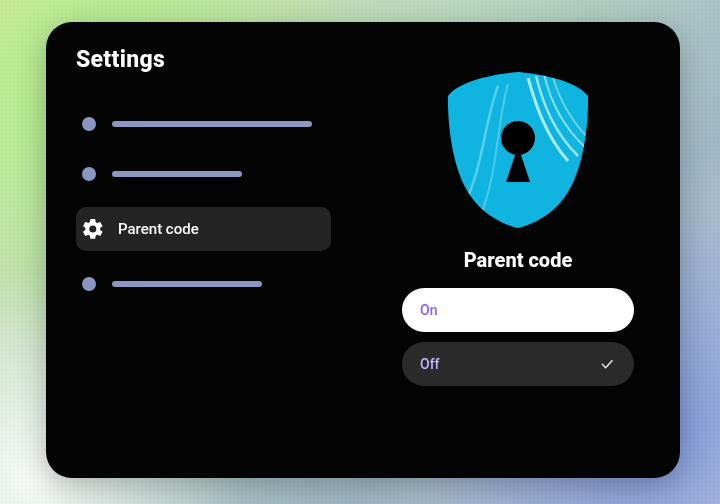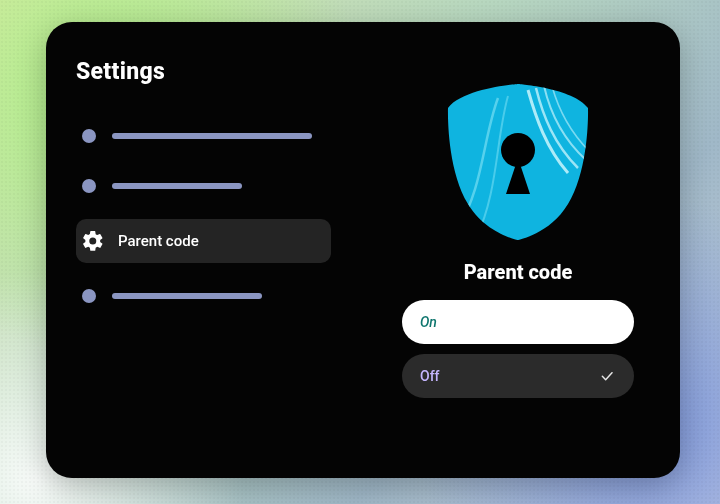--- a/index.html
+++ b/index.html
@@ -12,21 +12,21 @@
       radial-gradient(circle at 5% 95%, rgba(255,255,255,0.9) 0%, rgba(255,255,255,0) 25%),
       linear-gradient(135deg, #d8e8a8 0%, #b8d8c0 40%, #a0b8c8 70%, #c8d0e0 100%);
   }
   .bg::before {
     content:""; position:absolute; inset:0;
     background-image: radial-gradient(rgba(0,0,0,0.06) 1px, transparent 1px);
     background-size: 4px 4px; opacity:0.5;
   }
   .panel {
     position: absolute; left: 46px; top: 22px; width: 634px; height: 456px;
-    background: #040404; border-radius: 26px; padding: 36px 30px;
+    background: #040404; border-radius: 26px; padding: 24px 30px;
     box-shadow: 0 8px 30px rgba(0,0,0,0.25);
     display: flex;
   }
   .left { width: 310px; }
   .title { color: #fff; font-size: 23px; font-weight: 800; letter-spacing: 0.3px; margin-bottom: 34px; }
   .menu { display:flex; flex-direction:column; gap: 16px; }
   .row { display:flex; align-items:center; gap: 16px; height: 34px; }
   .dot { width: 14px; height: 14px; border-radius: 50%; background: #8b96c2; flex: 0 0 14px; margin-left: 6px; }
   .line { height: 6px; border-radius: 4px; background: #8b96c2; }
   .l1 { width: 200px; }
@@ -43,21 +43,21 @@
   .right { flex:1; display:flex; flex-direction:column; align-items:center; padding-top: 20px; }
   .shield-wrap { width: 180px; height: 168px; position:relative; }
   .shield-wrap svg { width:100%; height:100%; display:block; }
   .section-title { color:#fff; font-size:20px; font-weight:800; margin-top: 14px; margin-bottom: 16px; }
   .options { width: 232px; display:flex; flex-direction:column; gap: 10px; }
   .opt {
     height: 44px; border-radius: 22px; display:flex; align-items:center;
     padding: 0 18px; font-size: 14px; font-weight: 500; cursor:pointer;
     justify-content: space-between;
   }
-  .opt-on { background:#fff; color:#0f766e;font-style:italic; }
+  .opt-on { background:#fff; color:#8b5cf6; }
   .opt-off { background:#2b2b2b; color:#c4b5fd; }
   .check { width:18px; height:18px; display:flex; align-items:center; justify-content:center; }
   .check svg { display:block; }
 </style>
 </head>
 <body>
 
 <div class="bg">
   <div class="panel">
     <div class="left">

